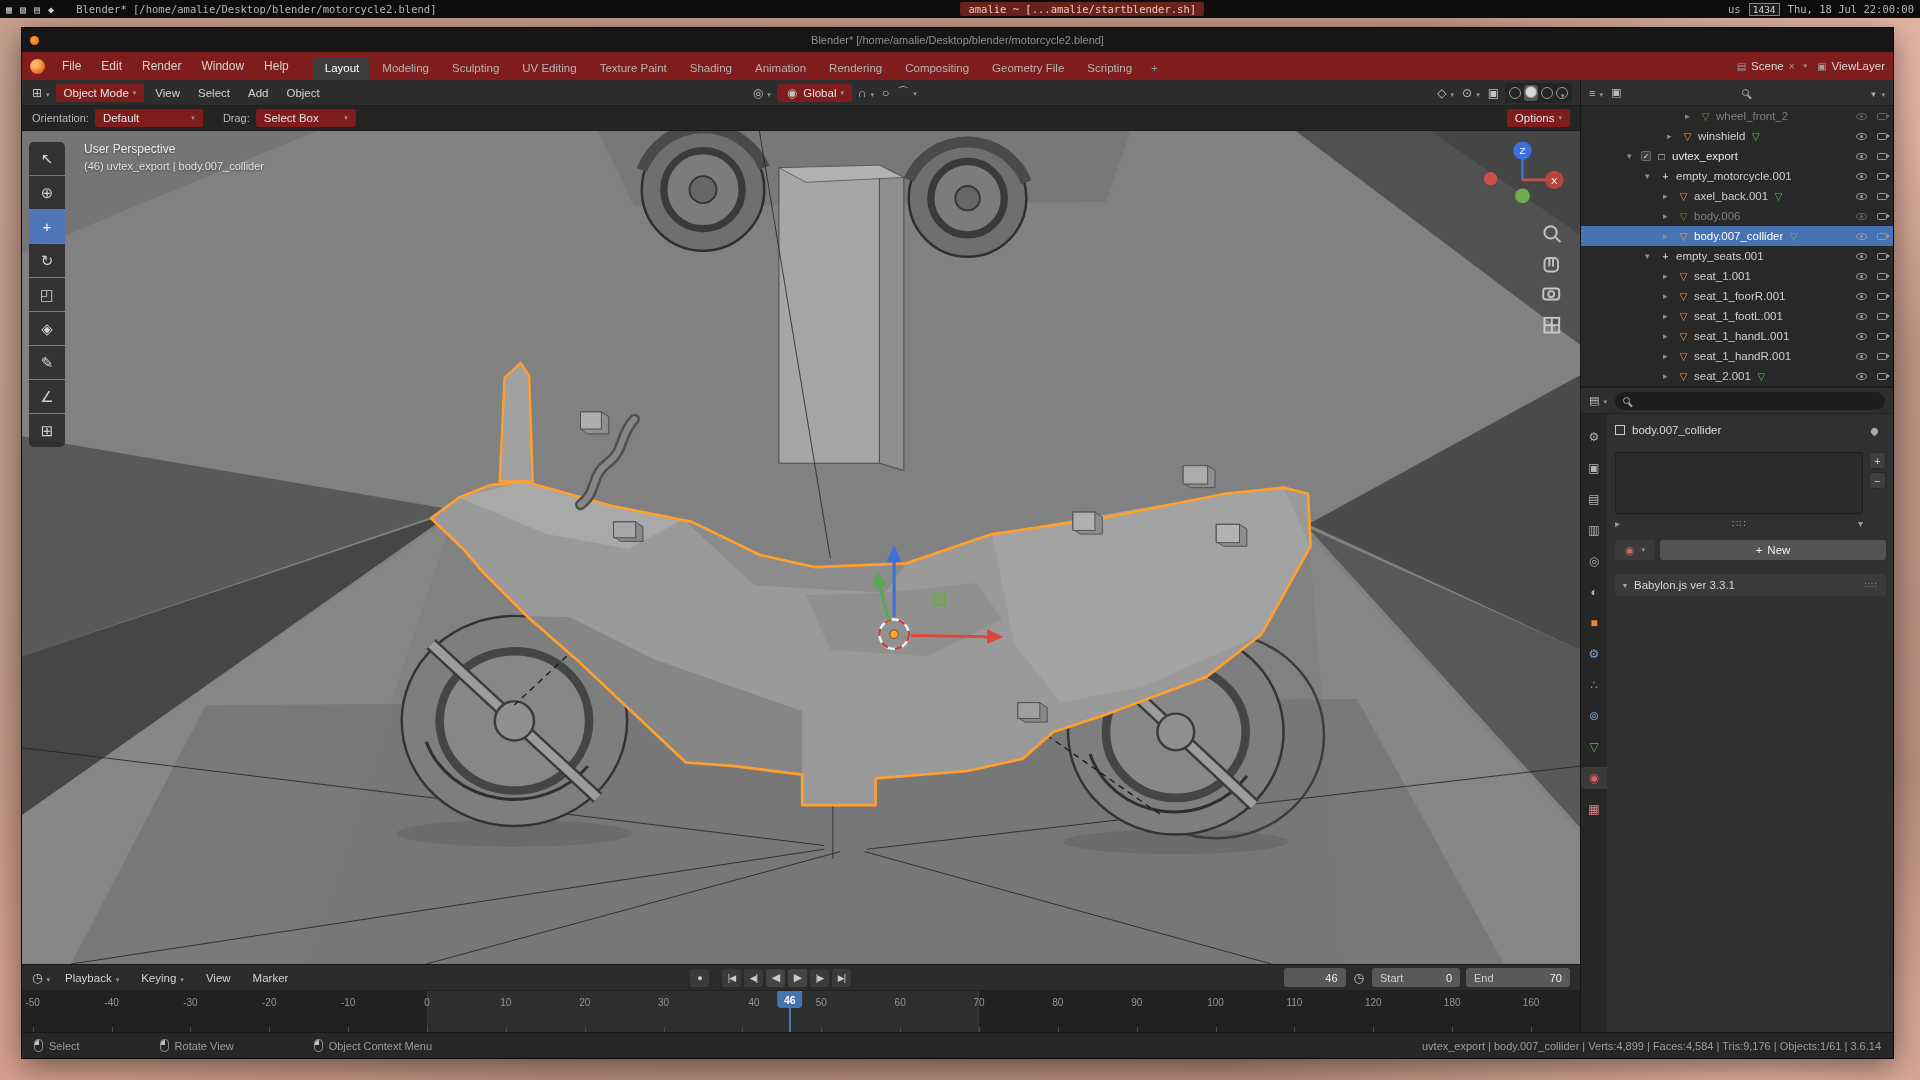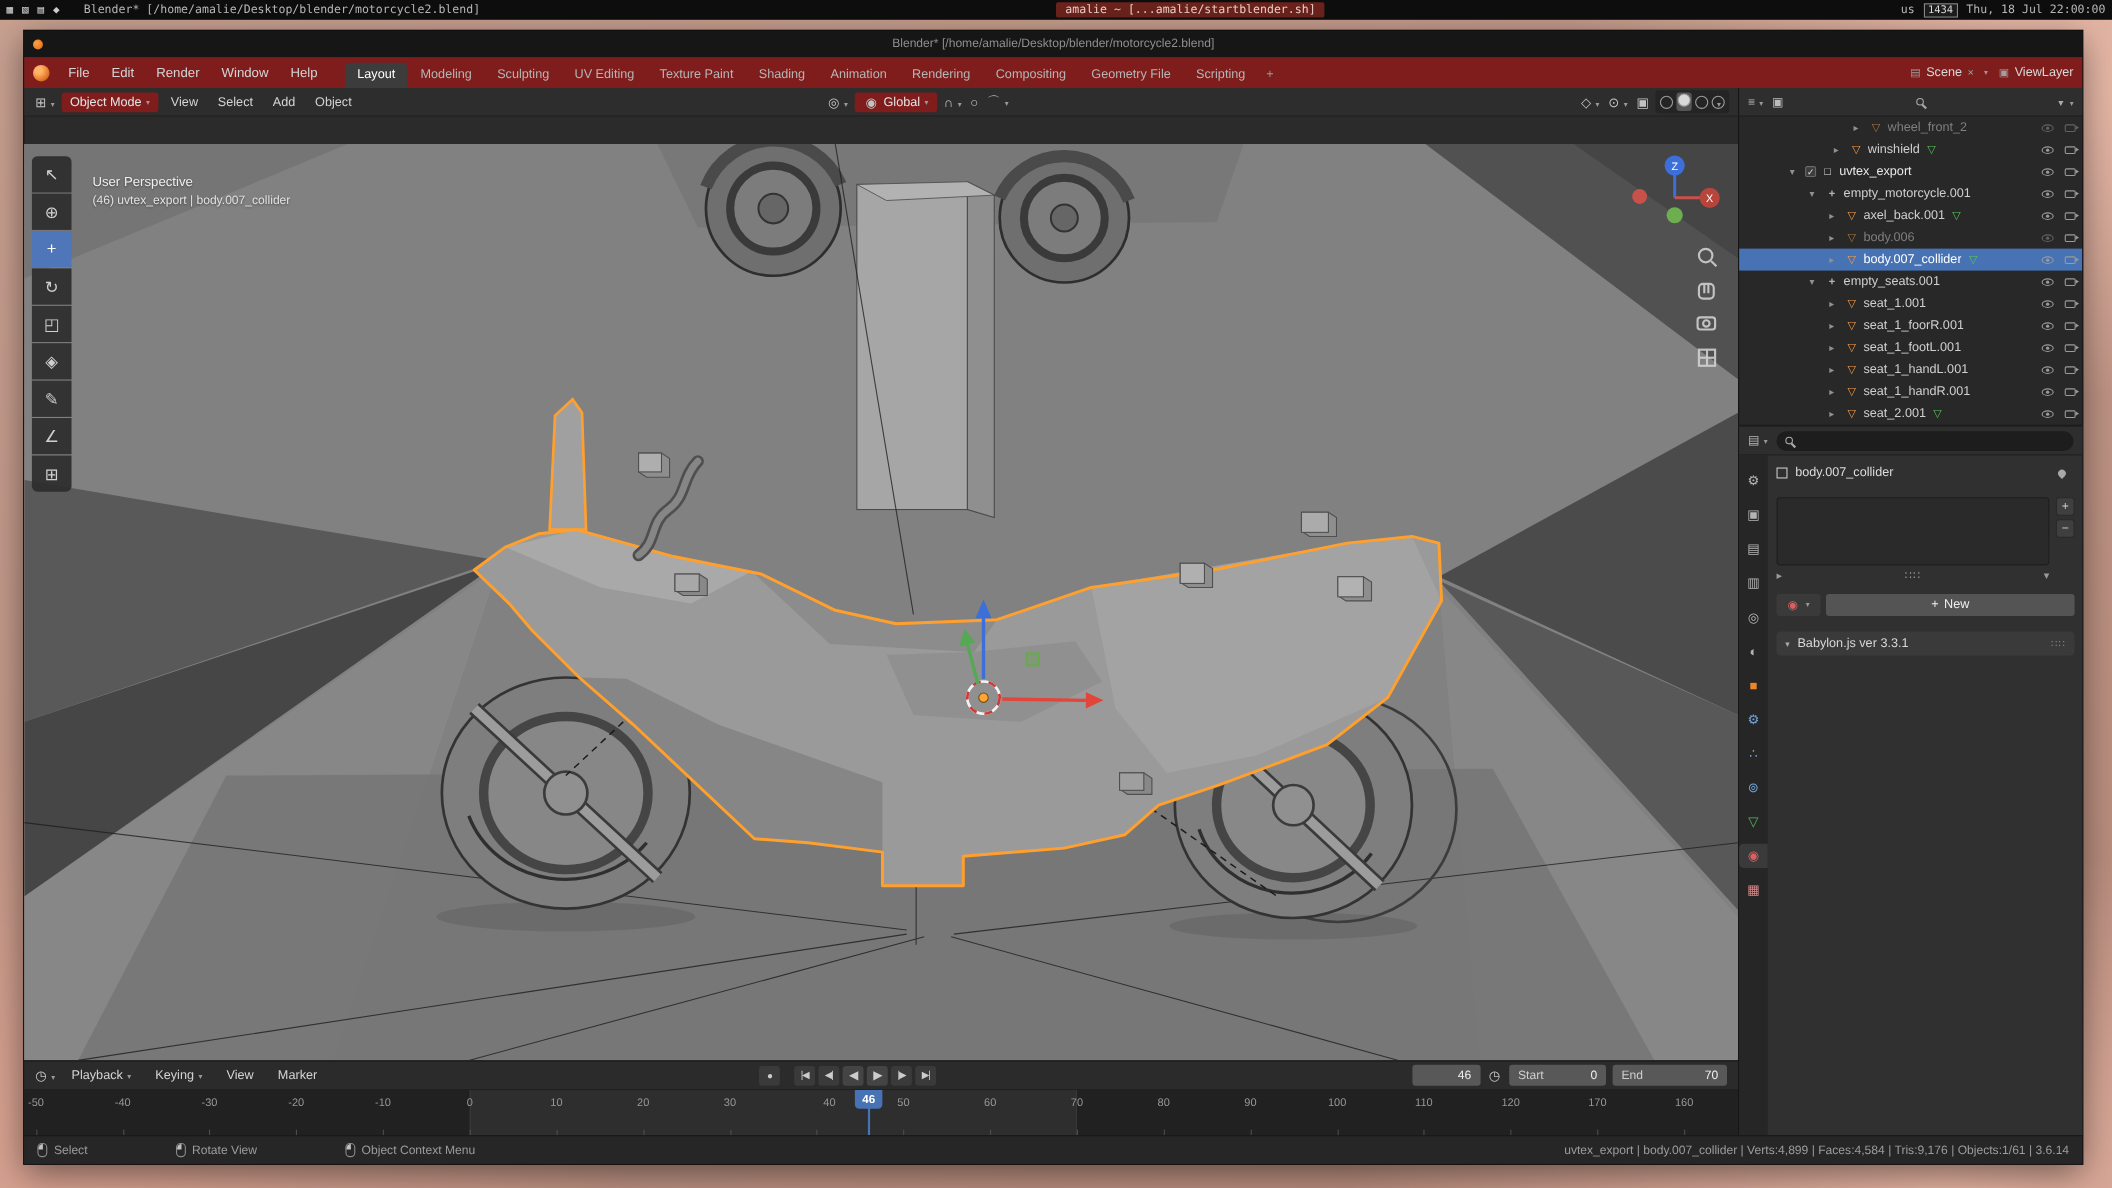--- a/index.html
+++ b/index.html
@@ -58,21 +58,21 @@
   #toolsettings{left:0;top:78px;width:1558px;height:25px;background:#242424;display:flex;align-items:center;
           padding:0 10px;gap:6px;font-size:11px;color:#b9b9b9;border-bottom:1px solid #1a1a1a;}
   .hicon{color:#c3c3c3;font-size:12px;padding:0 2px;}
   .shade-dot{width:12px;height:12px;border-radius:50%;border:1px solid #9a9a9a;display:inline-block;}
   .shade-dot.solid{background:#d8d8d8;}
   .shade-wrap{display:flex;align-items:center;gap:3px;background:#242424;border-radius:3px;padding:2px 4px;}
   .shade-on{background:#555;border-radius:3px;padding:1px;}
 
   
   #viewport{left:0;top:103px;width:1558px;height:833px;overflow:hidden;background:#818181;}
-  #vp-overlay{left:62px;top:10px;color:#efefef;text-shadow:0 1px 2px rgba(0,0,0,.45);font-size:12px;line-height:17px;margin-top:16px;}
+  #vp-overlay{left:62px;top:10px;color:#efefef;text-shadow:0 1px 2px rgba(0,0,0,.45);font-size:12px;line-height:17px;}
   #vp-overlay .l2{font-size:11px;color:#e2e2e2;}
   #lefttools{left:7px;top:11px;width:36px;display:flex;flex-direction:column;gap:1px;}
   .tbtn{width:36px;height:33px;background:rgba(44,44,44,.92);color:#cfcfcf;font-size:15px;
         display:flex;align-items:center;justify-content:center;}
   .tbtn:first-child{border-radius:5px 5px 0 0;}
   .tbtn:last-child{border-radius:0 0 5px 5px;}
   .tbtn.active{background:#4f76b8;color:#fff;}
 
   
   #rightpanel{left:1558px;top:52px;width:313px;height:952px;background:#282828;border-left:1px solid #161616;}
@@ -237,20 +237,35 @@
     <span class="hicon dd"><span>⊙</span></span>
     <span class="hicon">▣</span>
     <span class="shade-wrap">
       <span class="shade-dot"></span>
       <span class="shade-on"><span class="shade-dot solid"></span></span>
       <span class="shade-dot"></span>
       <span class="shade-dot dd"></span>
     </span>
   </div>
 
+  <div id="toolsettings" class="abs">
+    <span>Orientation:</span>
+    <span class="pill dd" style="width:108px;justify-content:space-between;">
+        <span>Default</span>
+      </span>
+    <span style="width:8px;"></span>
+    <span>Drag:</span>
+    <span class="pill dd" style="width:100px;justify-content:space-between;">
+        <span>Select Box</span>
+      </span>
+    <span style="flex:1;"></span>
+    <span class="pill dd">
+        <span>Options</span>
+      </span>
+  </div>
 
   <div id="viewport" class="abs">
     <svg width="1558" height="833" viewBox="0 0 1272 682" preserveAspectRatio="none">
 
       <rect width="1272" height="682" fill="#818181"></rect>
       <polygon points="0,0 240,0 0,100" fill="#6e6e6e" opacity="0.6"></polygon>
       <polygon points="1040,0 1272,0 1272,175" fill="#515151"></polygon>
       <polygon points="1150,0 1272,0 1272,85" fill="#454545"></polygon>
       <polygon points="0,250 352,310 0,430" fill="#595959"></polygon>
       <polygon points="0,430 352,312 0,560" fill="#464646"></polygon>
@@ -680,21 +695,21 @@
         <span class="tick-label" style="left: 1035.88px;">80</span>
         <span class="tick-mark" style="left: 1035.88px;"></span>
         <span class="tick-label" style="left: 1114.74px;">90</span>
         <span class="tick-mark" style="left: 1114.74px;"></span>
         <span class="tick-label" style="left: 1193.6px;">100</span>
         <span class="tick-mark" style="left: 1193.6px;"></span>
         <span class="tick-label" style="left: 1272.46px;">110</span>
         <span class="tick-mark" style="left: 1272.46px;"></span>
         <span class="tick-label" style="left: 1351.32px;">120</span>
         <span class="tick-mark" style="left: 1351.32px;"></span>
-        <span class="tick-label" style="left: 1430.18px;">170</span>
+        <span class="tick-label" style="left: 1430.18px;">180</span>
         <span class="tick-mark" style="left: 1430.18px;"></span>
         <span class="tick-label" style="left: 1509.04px;">160</span>
         <span class="tick-mark" style="left: 1509.04px;"></span>
       </div>
   </div>
 
   <div id="statusbar" class="abs">
     <span class="hint">
         <span class="mouse"></span>
         <span>Select</span>

